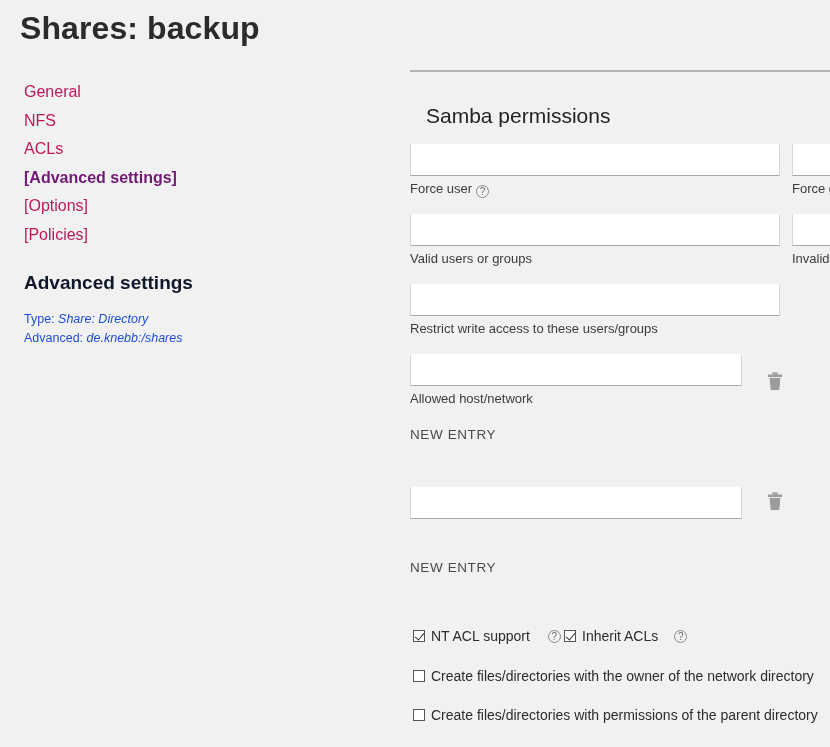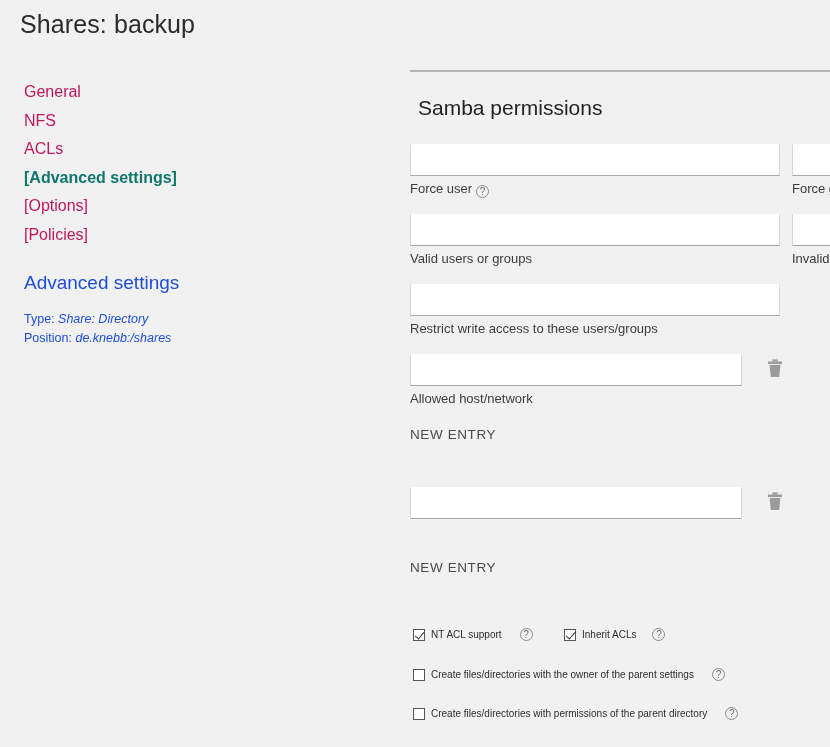--- a/index.html
+++ b/index.html
@@ -16,22 +16,22 @@
     color: #2a2a2a;
     overflow: hidden;
     position: relative;
   }
 
   
   .page-title {
     position: absolute;
     left: 20px;
     top: 10px;
-    font-size: 25px;
-    font-weight: 400;
+    font-size: 32px;
+    font-weight: 700;
     color: #2b2b2b;
     letter-spacing: 0.1px;
     white-space: nowrap;
   }
 
   
   .left-col {
     position: absolute;
     left: 0;
     top: 78px;
@@ -45,30 +45,30 @@
   }
   .nav-item {
     font-size: 16px;
     line-height: 28.5px;
     color: #be185d;
     padding-left: 24px;
     white-space: nowrap;
     cursor: pointer;
   }
   .nav-item.active {
-    color: #0f766e;
+    color: #701a75;
     font-weight: bold;
   }
 
   .section-heading {
     margin: 0;
     padding: 0 0 0 24px;
     font-size: 19px;
-    font-weight: normal;
-    color: #1d4ed8;
+    font-weight: bold;
+    color: #0f172a;
     position: absolute;
     top: 194px;
     left: 0;
     white-space: nowrap;
   }
 
   .meta-block {
     position: absolute;
     top: 232px;
     left: 0;
@@ -97,21 +97,21 @@
     left: 0;
     top: 70px;
     width: 420px;
     height: 2px;
     background: #b4b4b4;
   }
   .panel-heading {
     position: absolute;
     left: 0;
     top: 88px;
-    margin: 8px;
+    margin: 16px;
     font-size: 21px;
     font-weight: 400;
     color: #232323;
     white-space: nowrap;
   }
 
   
   .field {
     position: absolute;
   }
@@ -206,21 +206,21 @@
     position: absolute;
     left: 3px;
     top: 0px;
     width: 4px;
     height: 8px;
     border: solid #333;
     border-width: 0 1.6px 1.6px 0;
     transform: rotate(40deg);
   }
   .check-label {
-    font-size: 10px;
+    font-size: 14px;
     color: #2c2c2c;
     cursor: pointer;
   }
   .check-row .help-icon { margin-left: 14px; }
 </style>
 </head>
 <body>
 
 <div class="page-title">Shares: backup</div>
 
@@ -236,21 +236,21 @@
   </ul>
 
   <h2 class="section-heading">Advanced settings</h2>
 
   <div class="meta-block">
     <div class="meta-line">
       <span>Type:</span>
       <em>Share: Directory</em>
     </div>
     <div class="meta-line">
-      <span>Position:</span>
+      <span>Advanced:</span>
       <em>de.knebb:/shares</em>
     </div>
   </div>
 
 </div>
 
 <div class="right-col">
 
   <div class="panel-rule"></div>
   <h2 class="panel-heading">Samba permissions</h2>
@@ -275,21 +275,21 @@
   <div class="field" style="left:382px; top:214px; width:370px;">
     <input class="text-input" type="text" value="" style="">
     <label class="field-label">Invalid users or groups</label>
   </div>
 
   <div class="field" style="left:0; top:284px; width:370px;">
     <input class="text-input" type="text" value="" style="">
     <label class="field-label">Restrict write access to these users/groups</label>
   </div>
 
-  <div class="field field-with-action" style="left:0; top:354px; width:390px;">
+  <div class="field field-with-action" style="left:0; top:354px; width:390px;align-items:center;">
     <div class="input-wrap">
       <input class="text-input" type="text" value="" style="">
       <label class="field-label">Allowed host/network</label>
     </div>
     <button class="trash-btn">
       <svg width="22" height="24" viewBox="0 0 22 24">
         <rect x="4" y="3.5" width="14" height="2.6" fill="#9b9b9b"></rect>
         <rect x="8.4" y="1.4" width="5.2" height="2.2" fill="#9b9b9b"></rect>
         <path d="M5.6 7 H16.4 L15.2 19 H6.8 Z" fill="#9b9b9b"></path>
       </svg>
@@ -317,21 +317,21 @@
     <span class="help-icon" style="margin-left:18px;">?</span>
   </div>
   <div class="check-row" style="left:154px; top:628px;">
     <span class="cbox checked"></span>
     <span class="check-label">Inherit ACLs</span>
     <span class="help-icon" style="margin-left:16px;">?</span>
   </div>
 
   <div class="check-row" style="left:3px; top:668px;">
     <span class="cbox"></span>
-    <span class="check-label">Create files/directories with the owner of the parent settings</span>
+    <span class="check-label">Create files/directories with the owner of the network directory</span>
     <span class="help-icon" style="margin-left:18px;">?</span>
   </div>
 
   <div class="check-row" style="left:3px; top:707px;justify-content:center;">
     <span class="cbox"></span>
     <span class="check-label">Create files/directories with permissions of the parent directory</span>
     <span class="help-icon" style="margin-left:18px;">?</span>
   </div>
 
 </div>

